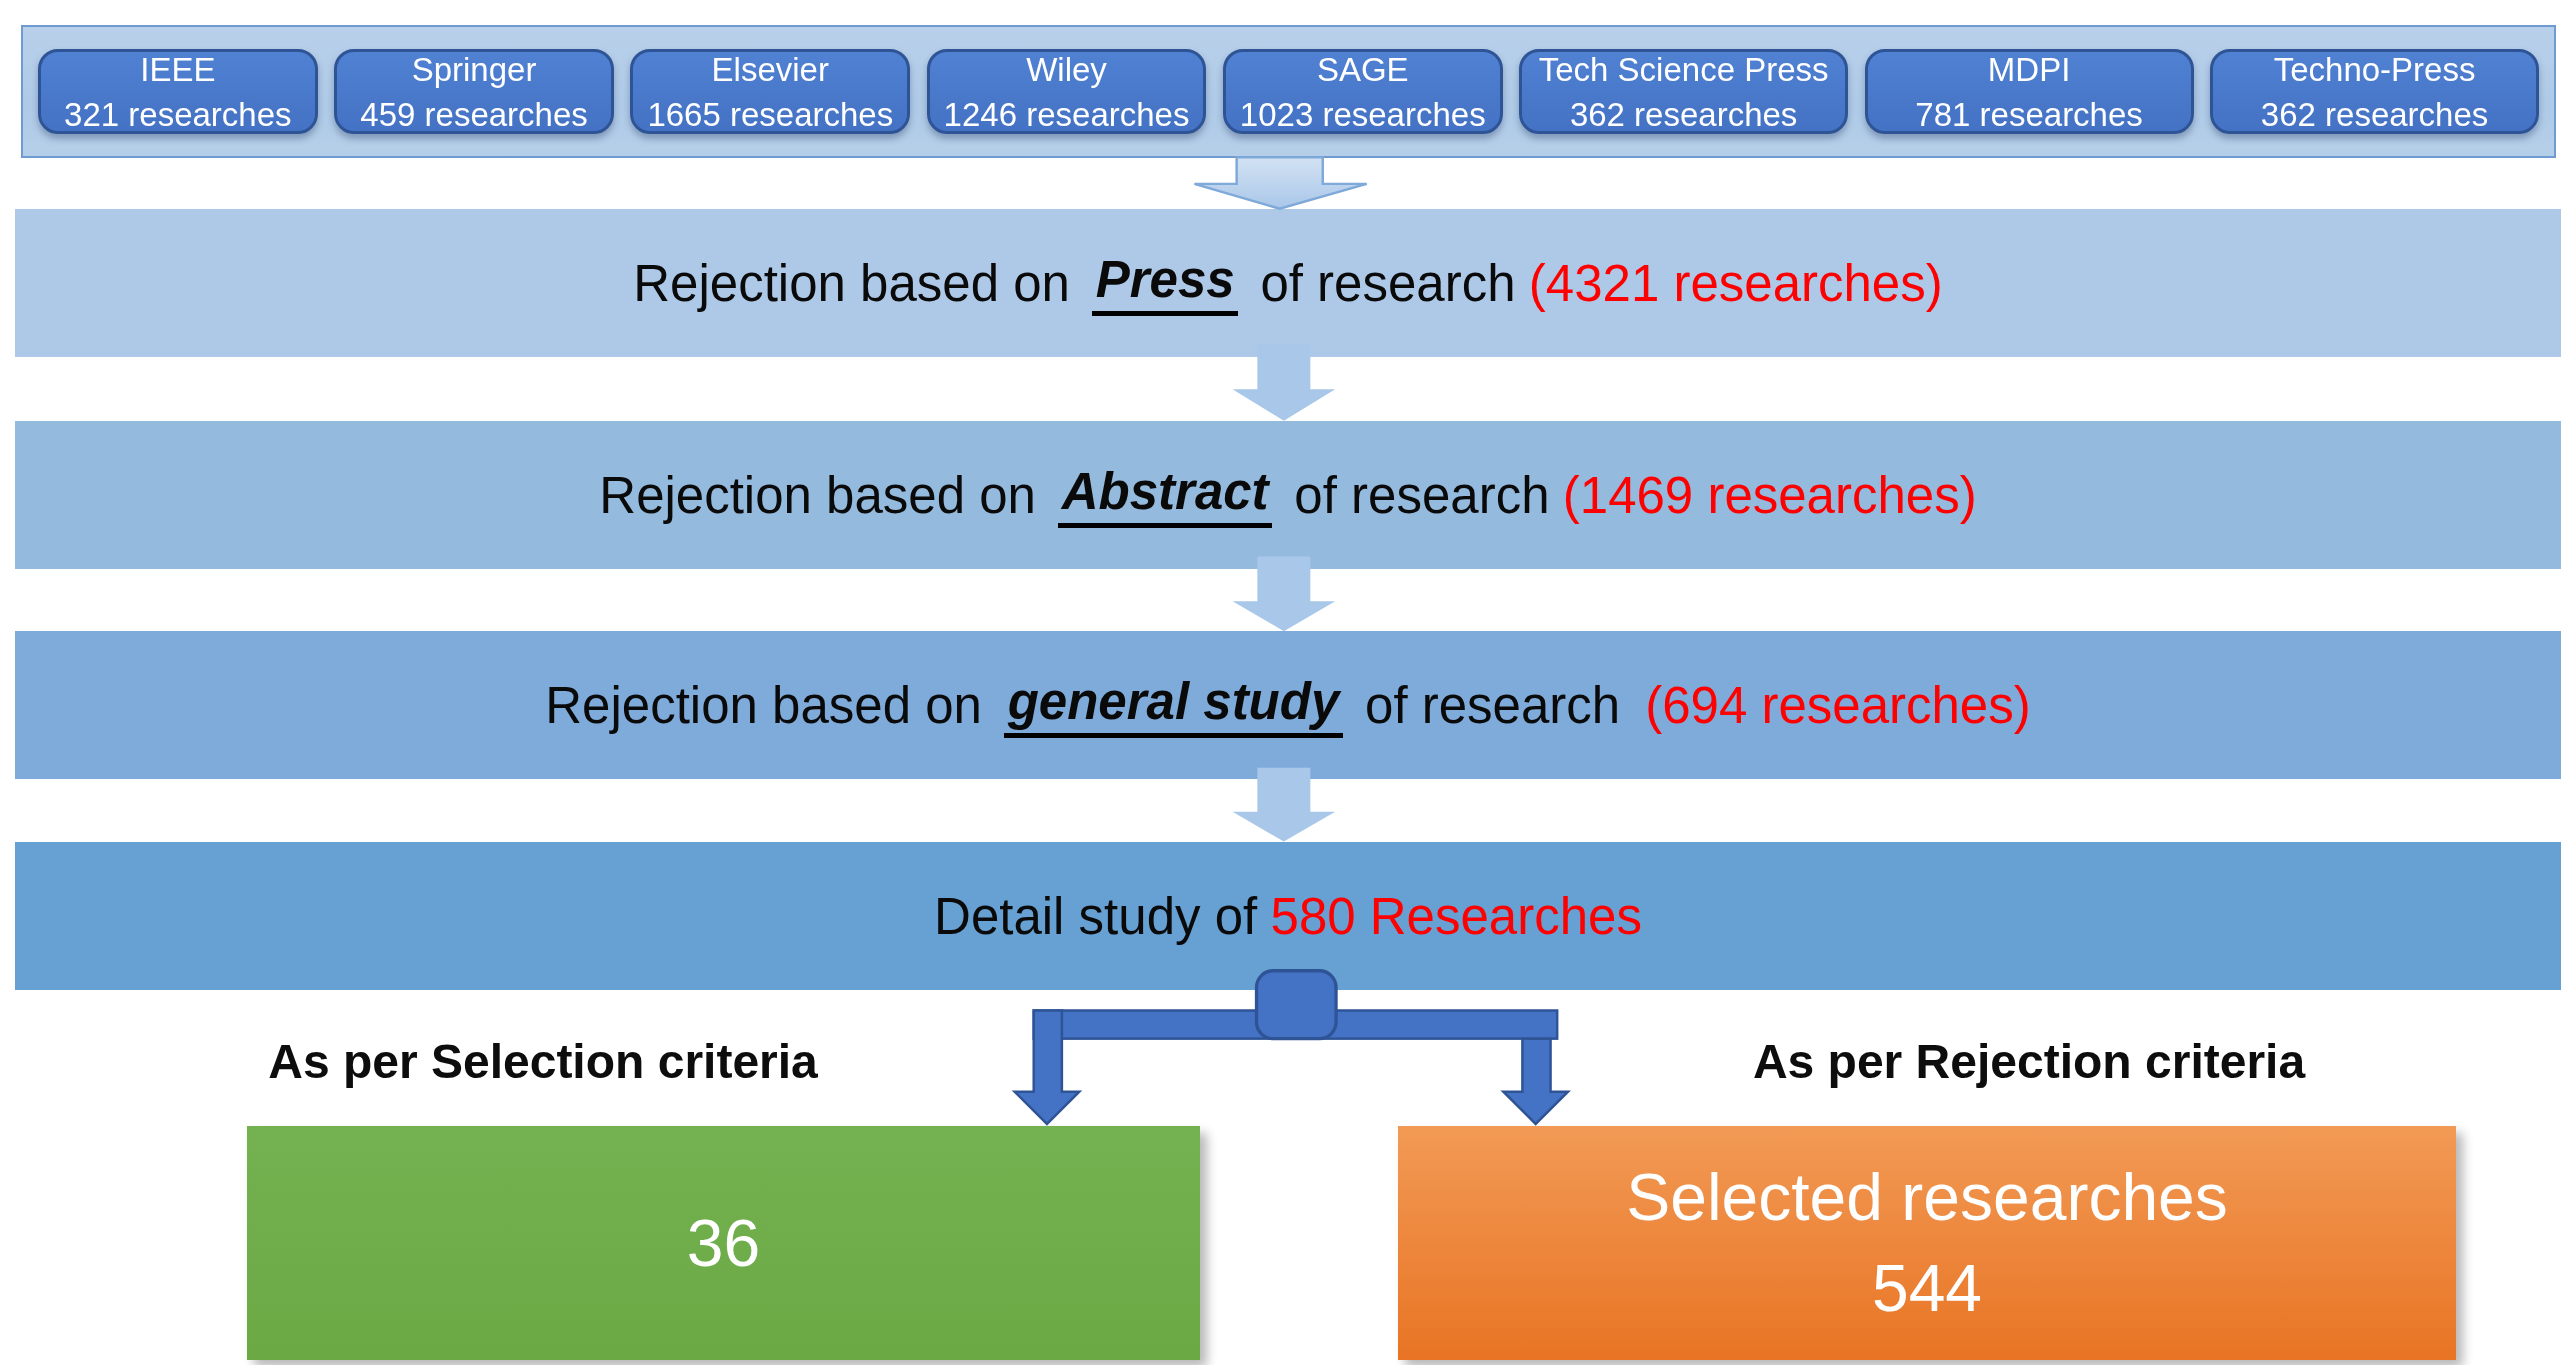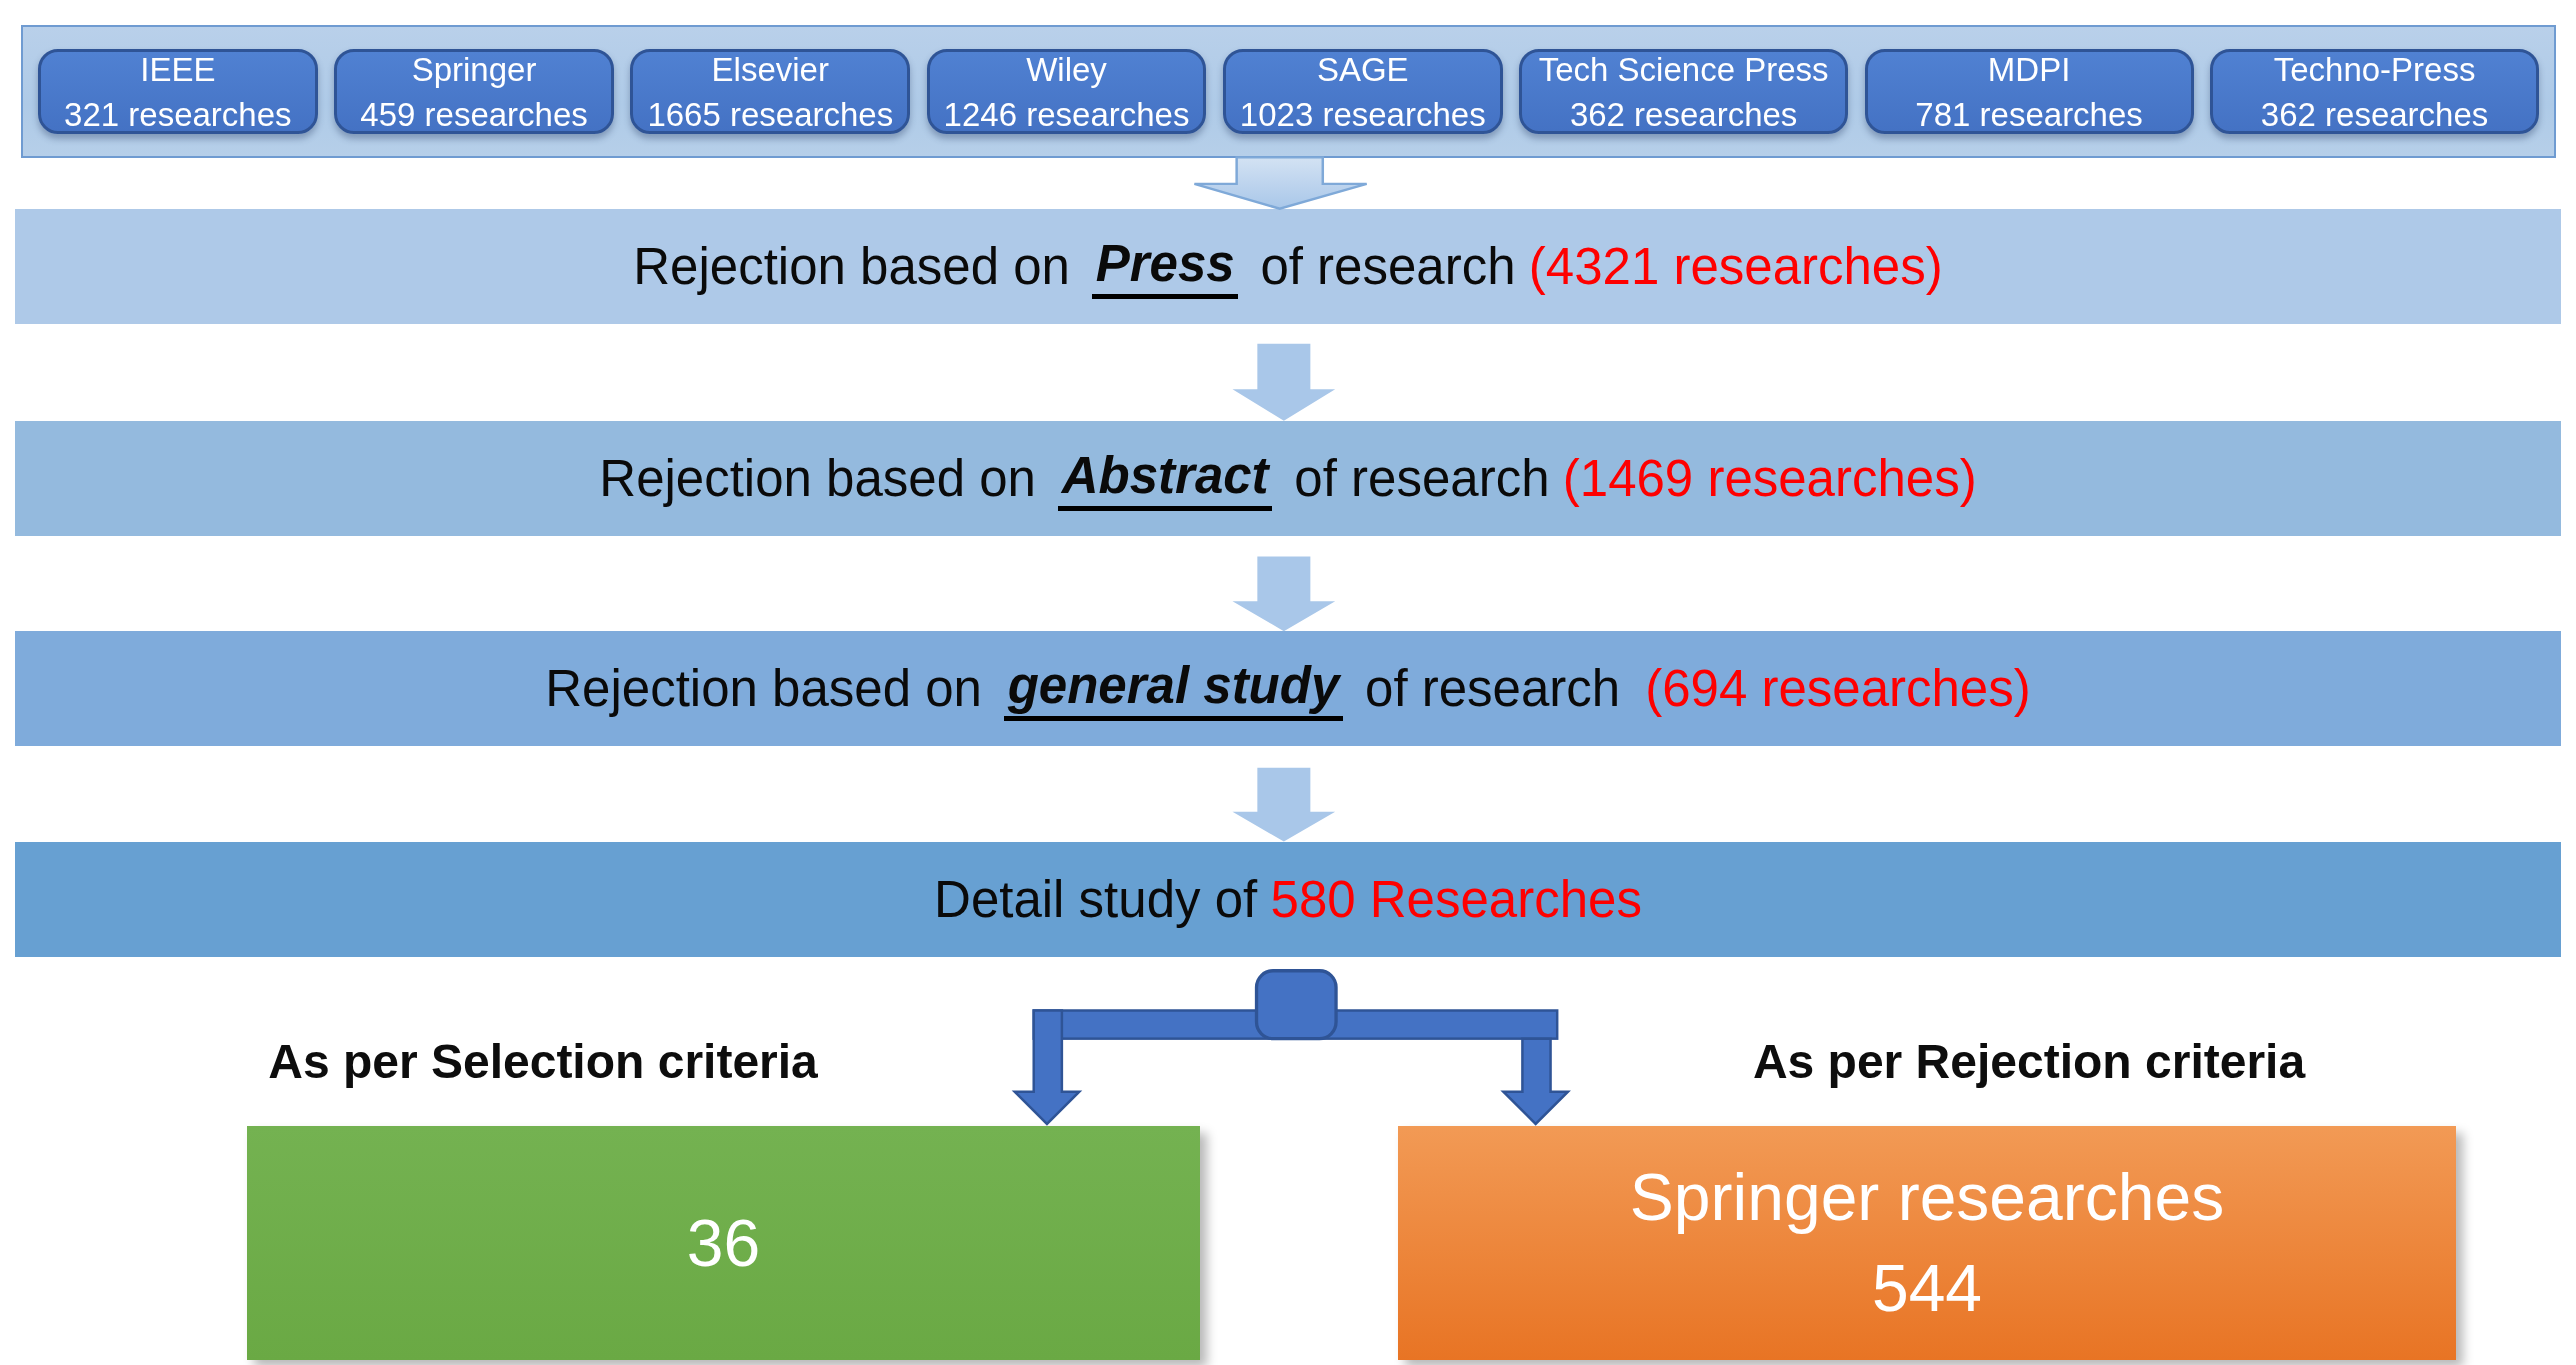--- a/index.html
+++ b/index.html
@@ -22,21 +22,21 @@
     background:linear-gradient(180deg,#5081d2 0%,#4472c4 100%);
     border:3.3px solid #2f5496;box-sizing:border-box;
     color:#ffffff;display:flex;flex-direction:column;align-items:center;justify-content:center;
     font-size:33px;line-height:45px;text-align:center;
     box-shadow:0 4.1px 6.6px rgba(40,60,100,0.35);
   }
   .source-box.wide{flex:1.18 1 0;}
 
   
   .band{
-    position:absolute;left:15px;width:2546px;height:115px;
+    position:absolute;left:15px;width:2546px;height:148px;
     display:flex;align-items:center;justify-content:center;
     font-size:51px;color:#0a0a0a;white-space:pre;
   }
   .band-1{top:209px;background:#aec9e8;}
   .band-2{top:421px;background:#94bade;}
   .band-3{top:631px;background:#7fabdb;}
   .band-4{top:842px;background:#67a0d2;}
   .kw{font-weight:bold;font-style:italic;border-bottom:5.8px solid #000;padding:0 3.3px 1.7px 3.3px;margin:0 8.3px;}
   .count{color:#fe0000;margin-left:13.3px;}
   .count-gap{margin-left:25px;}
@@ -118,21 +118,21 @@
     <span>Detail study of</span><span class="hl">580 Researches</span>
   </div>
 
   <div class="branch-label right">As per Rejection criteria</div>
   <div class="branch-label left">As per Selection criteria</div>
 
   <div class="result-box result-selected">
     <span>36</span>
   </div>
   <div class="result-box result-rejected">
-    <span>Springer researches</span>
+    <span>Selected researches</span>
     <span>544</span>
   </div>
 
   <svg class="arrow-layer" width="2576" height="1365" viewBox="0 0 3110 1648">
     <defs>
       <linearGradient id="gradA" x1="0" y1="0" x2="0" y2="1">
         <stop offset="0" stop-color="#d3e2f3"></stop>
         <stop offset="1" stop-color="#a9c7e9"></stop>
       </linearGradient>
     </defs>

